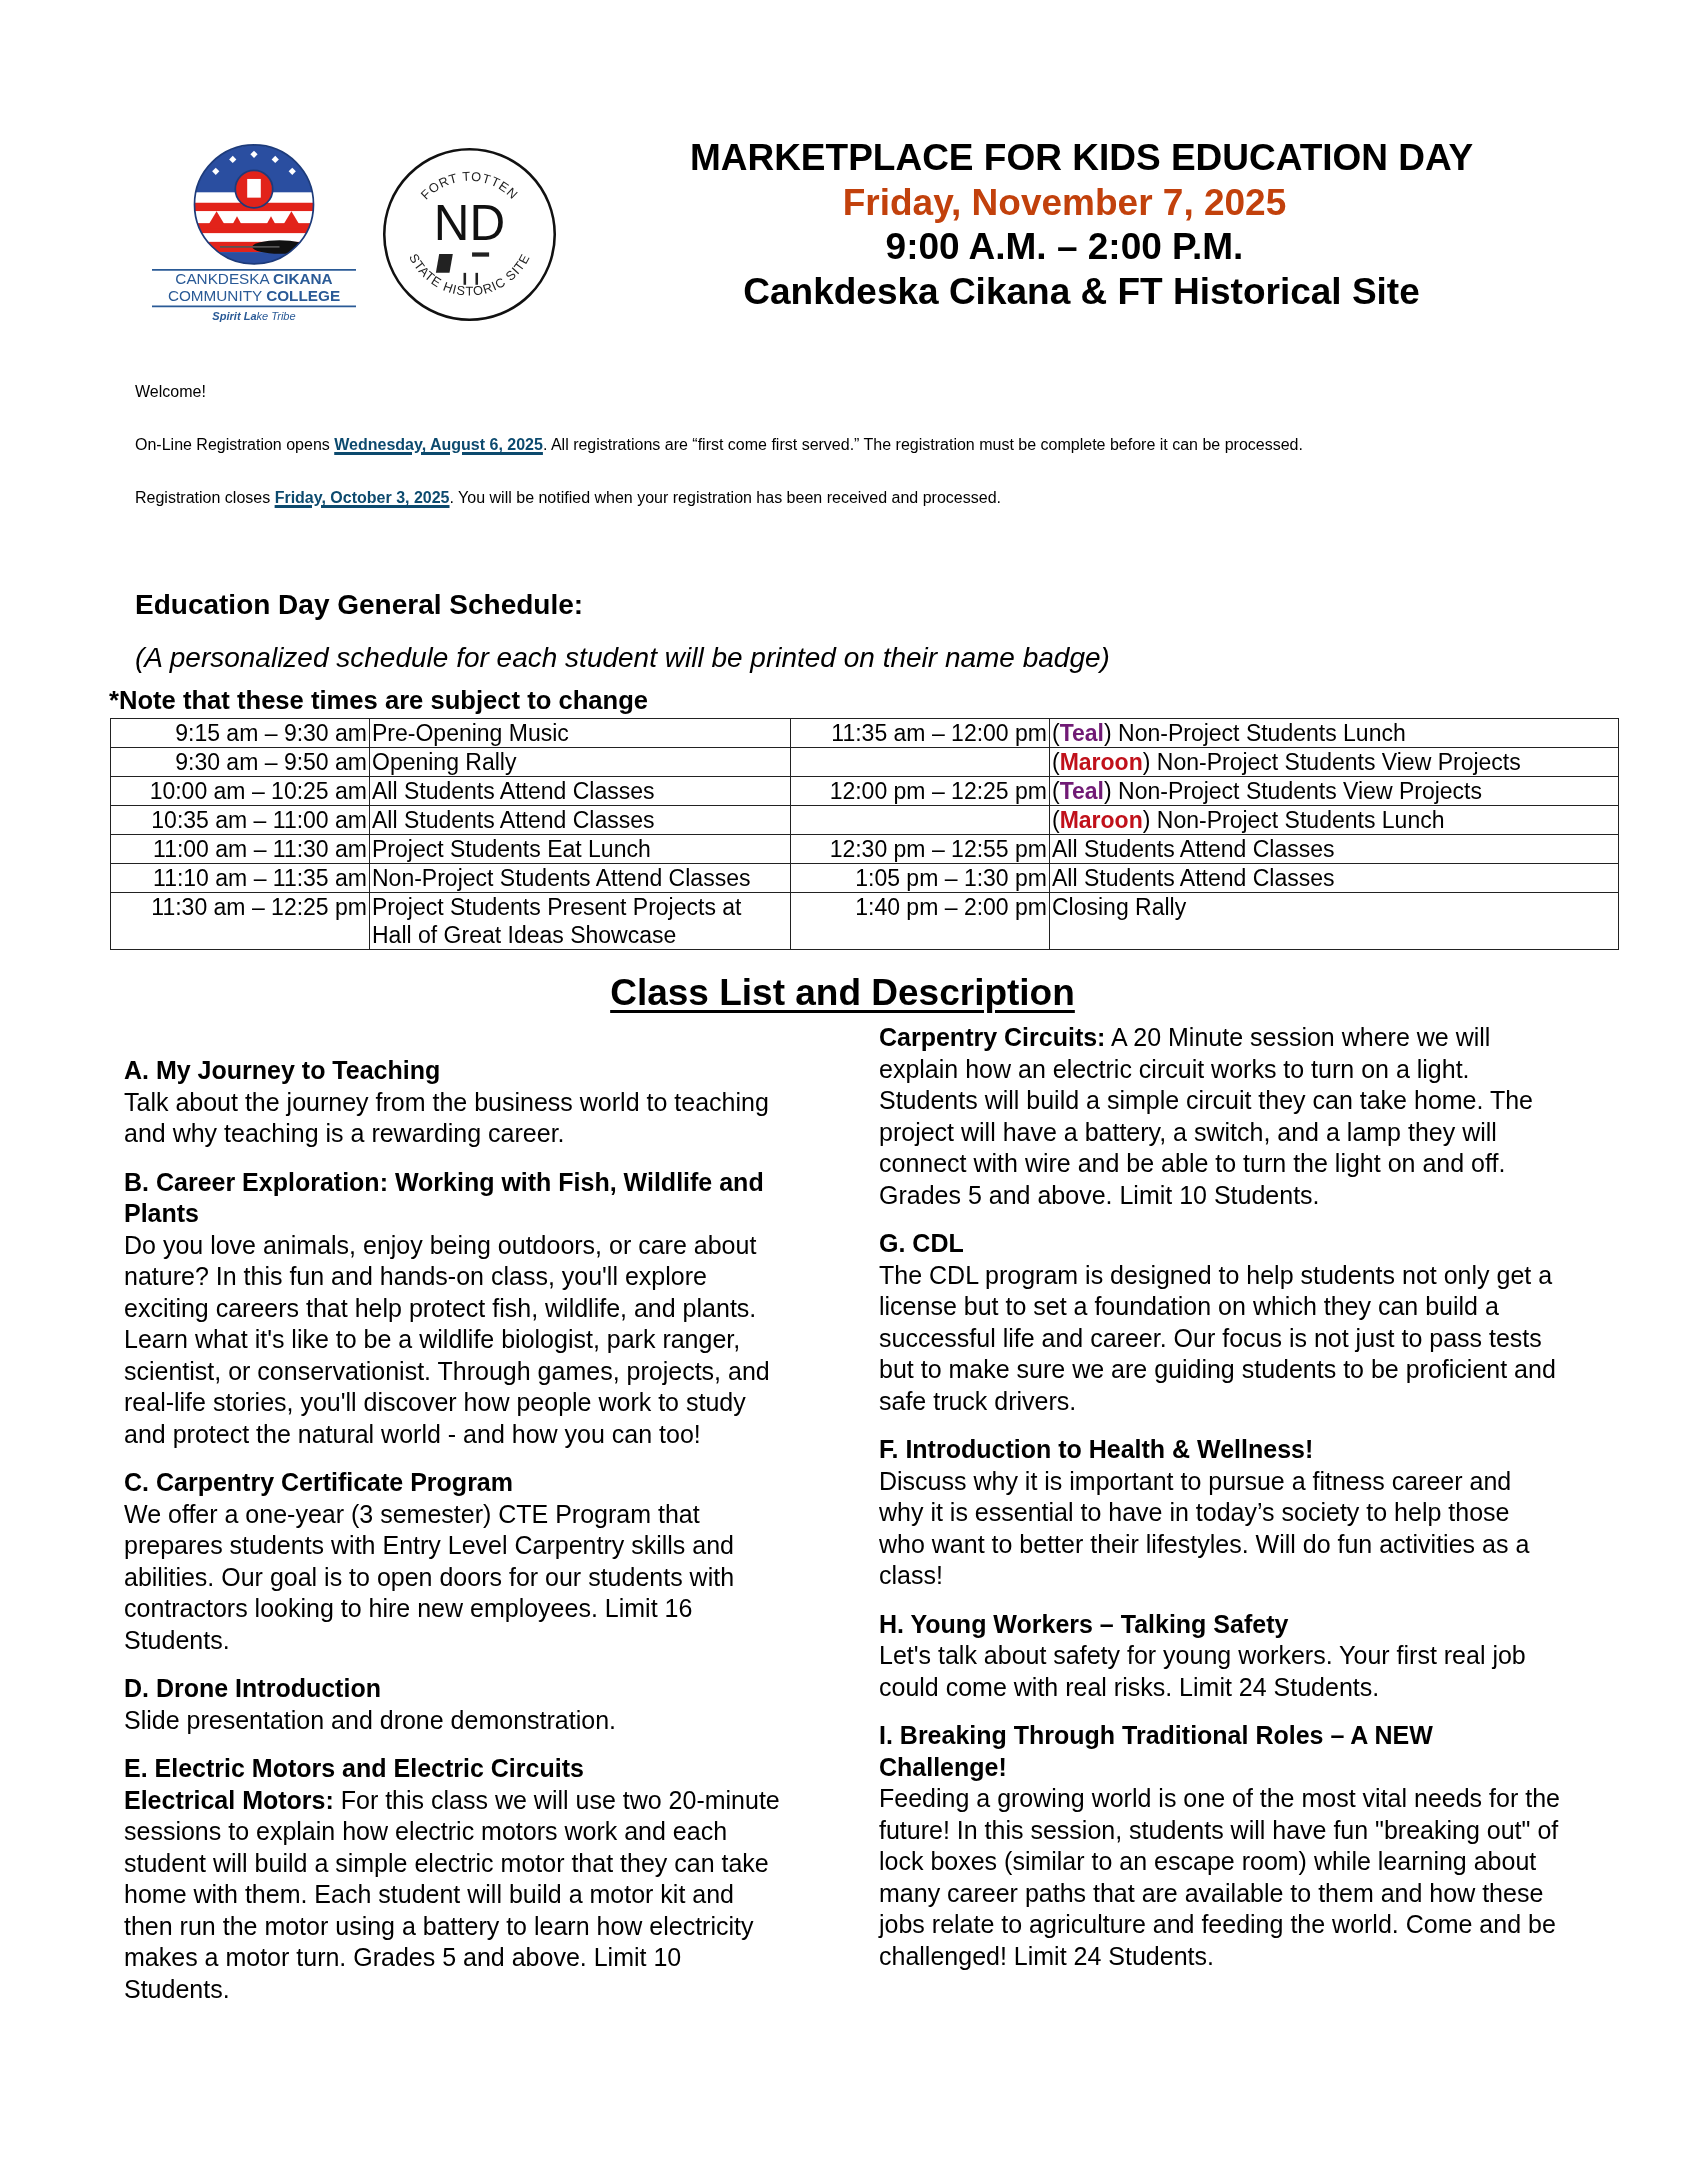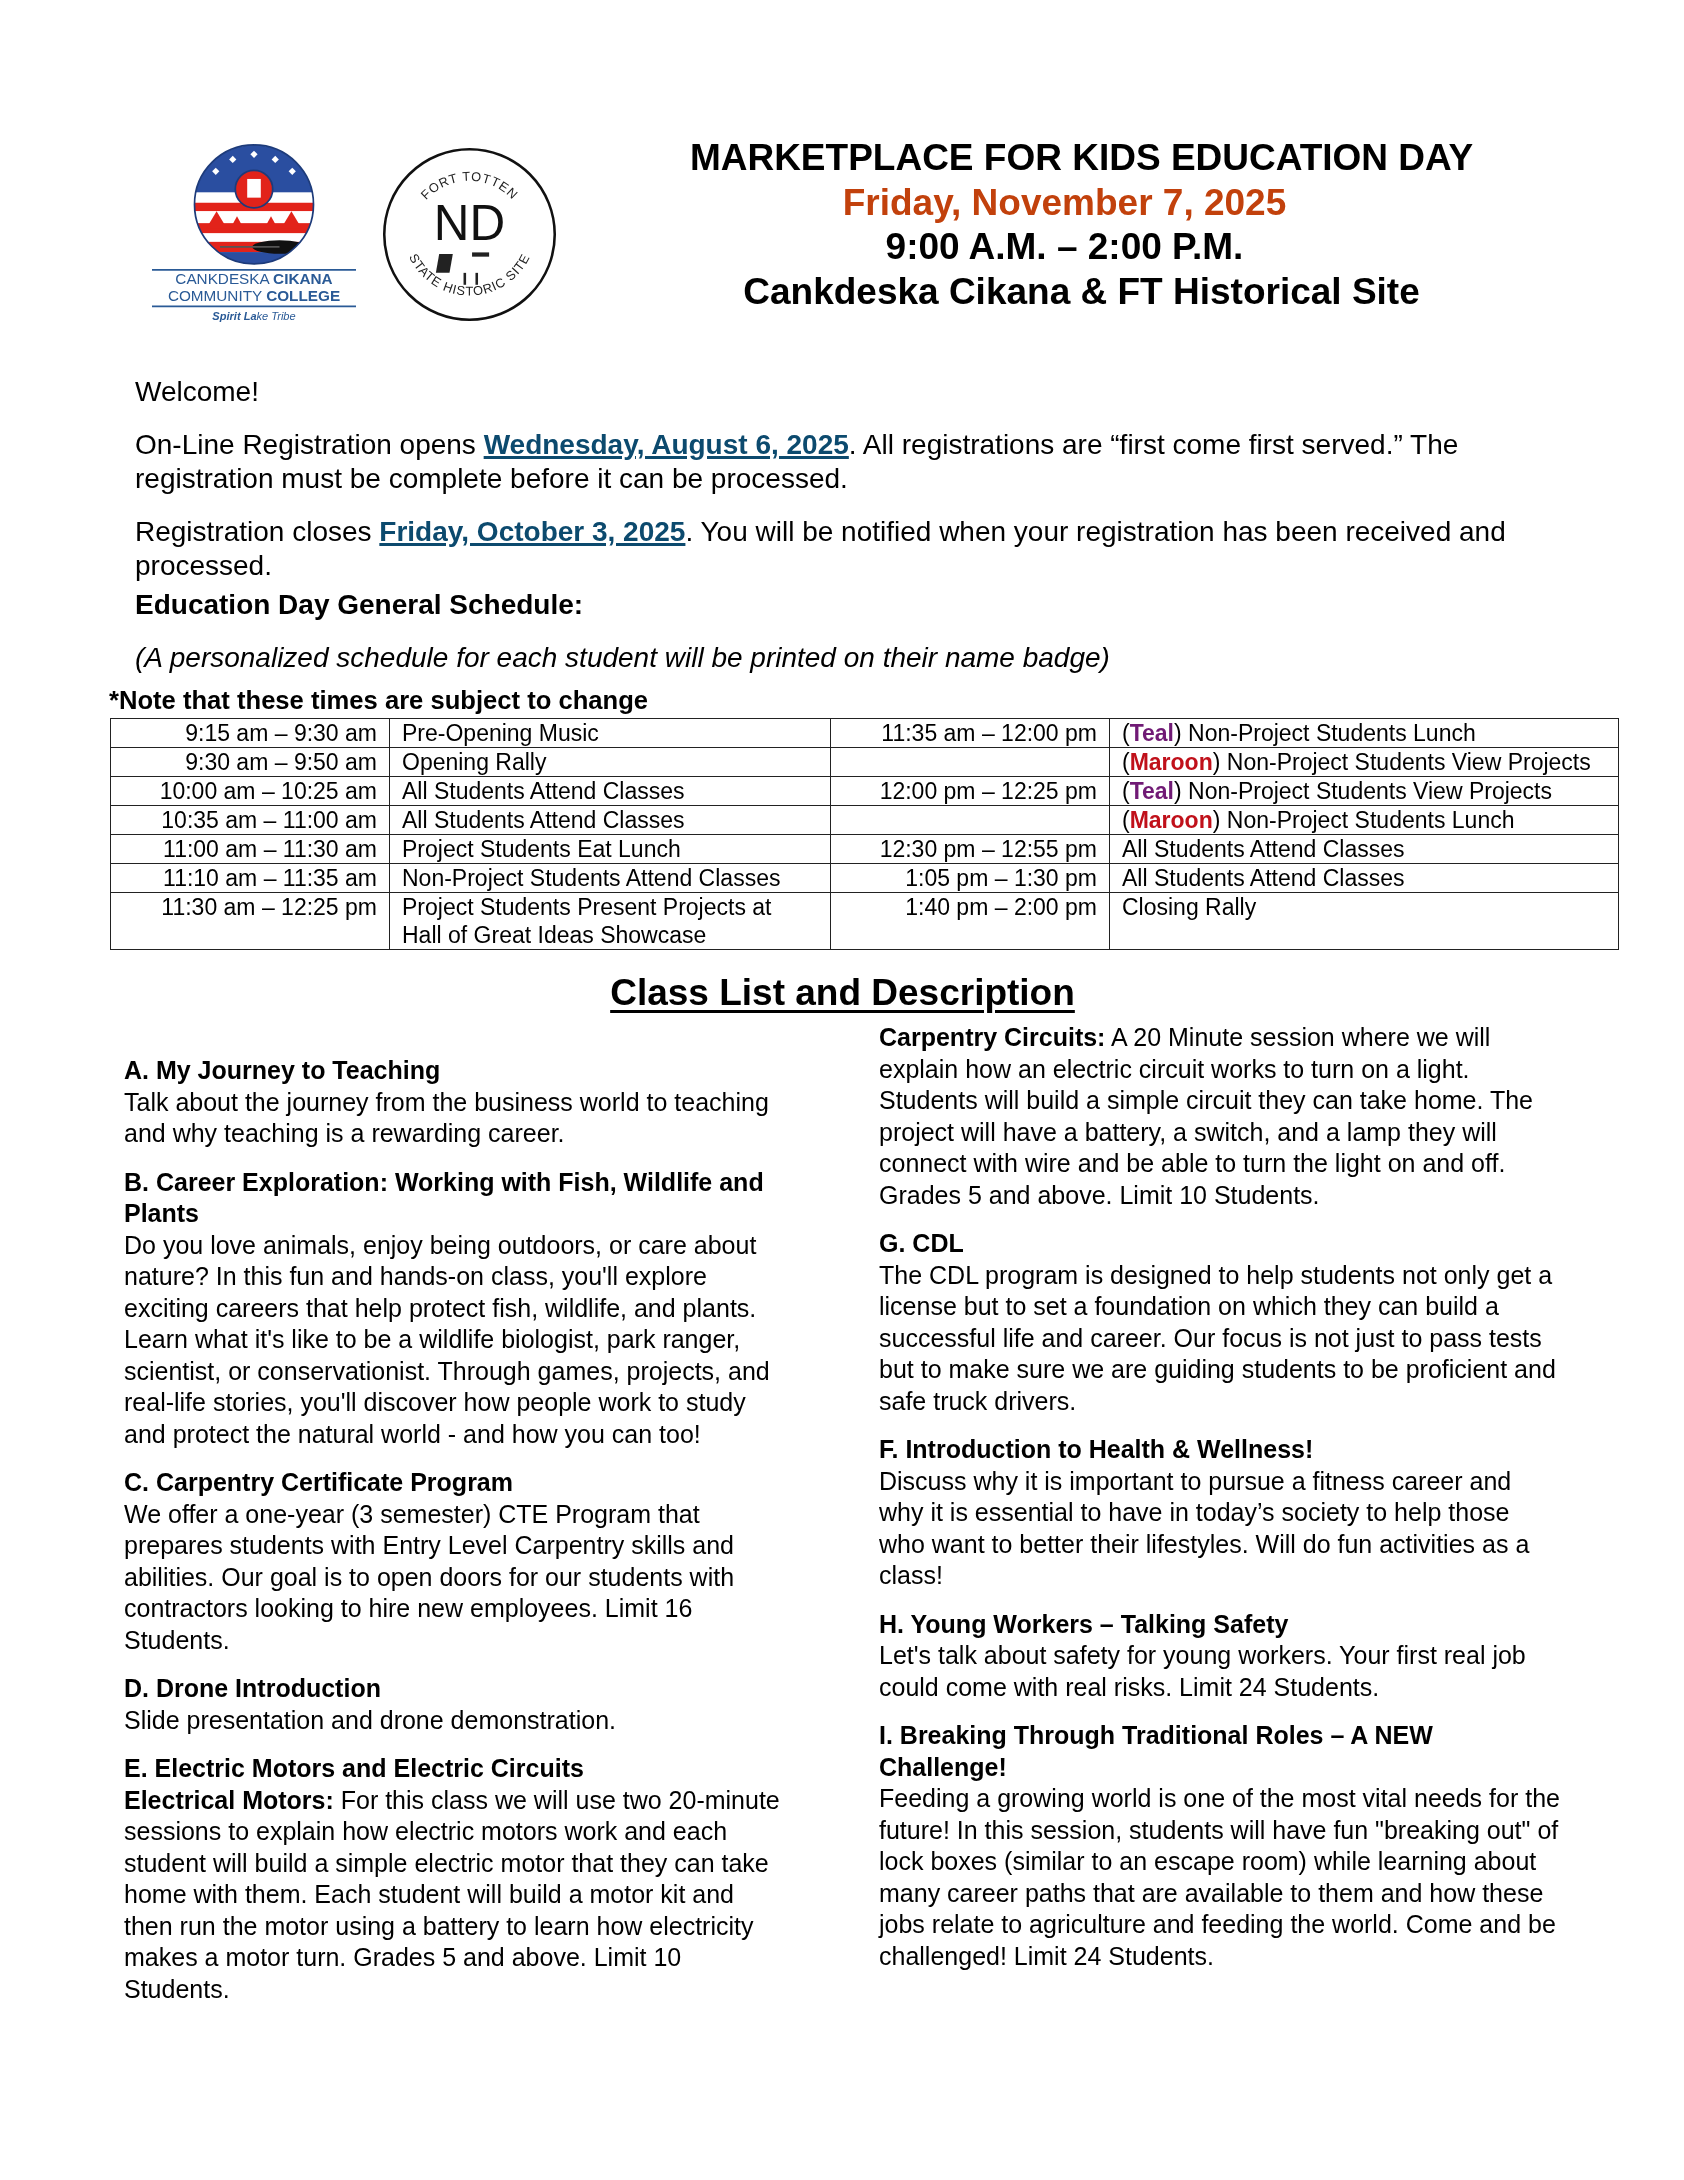--- a/index.html
+++ b/index.html
@@ -10,32 +10,32 @@
   
   .logo-ccc { left: 152px; top: 143px; width: 204px; height: 179px; }
   .logo-nd { left: 380px; top: 145px; width: 179px; height: 179px; }
   .title-block { left: 579px; top: 135px; width: 971px; text-align: center; font-weight: bold; }
   .title-main { font-size: 37px; line-height: 46px; padding-left: 34px; }
   .title-date { font-size: 37px; line-height: 44px; color: #c2410c; }
   .title-time { font-size: 37px; line-height: 44px; }
   .title-loc { font-size: 37px; line-height: 46px; padding-left: 34px; }
 
   
-  .intro { left: 135px; top: 375px; width: 1448px; font-size: 28px; line-height: 34px; }
+  .intro { left: 135px; top: 375px; width: 1448px; font-size: 16px; line-height: 34px; }
   .intro p { margin: 0 0 19px 0; }
   .red-date { color: #0c4a6e; font-weight: bold; text-decoration: underline; text-decoration-thickness: 2.6px; }
 
   .sched-head { left: 135px; top: 588px; font-size: 28px; font-weight: bold; line-height: 34px; }
   .sched-sub { left: 135px; top: 641px; font-size: 28px; font-style: italic; line-height: 34px; }
   .note { left: 109px; top: 685px; font-size: 25.6px; font-weight: bold; line-height: 31px; }
 
   
   table.sched { position: absolute; left: 110px; top: 718px; width: 1509px;
                 border-collapse: collapse; font-size: 23px; }
-  table.sched td { border: 1.7px solid #222; padding: 0 12px; height: 28px; line-height: 28px; vertical-align: top; white-space: nowrap; }
+  table.sched td { border: 1.7px solid #222; padding: 0 2px; height: 28px; line-height: 28px; vertical-align: top; white-space: nowrap; }
   table.sched td.t1 { width: 254px; text-align: right; }
   table.sched td.a1 { width: 416px; }
   table.sched td.t2 { width: 254px; text-align: right; }
   table.sched td.a2 { }
   table.sched tr.tall td { height: 56px; }
   .teal { color: #701a75; font-weight: bold; }
   .maroon { color: #c0101a; font-weight: bold; }
 
   .classlist-title { left: 0; width: 1685px; top: 971px; text-align: center;
                      font-size: 37px; font-weight: bold; line-height: 44px; }

